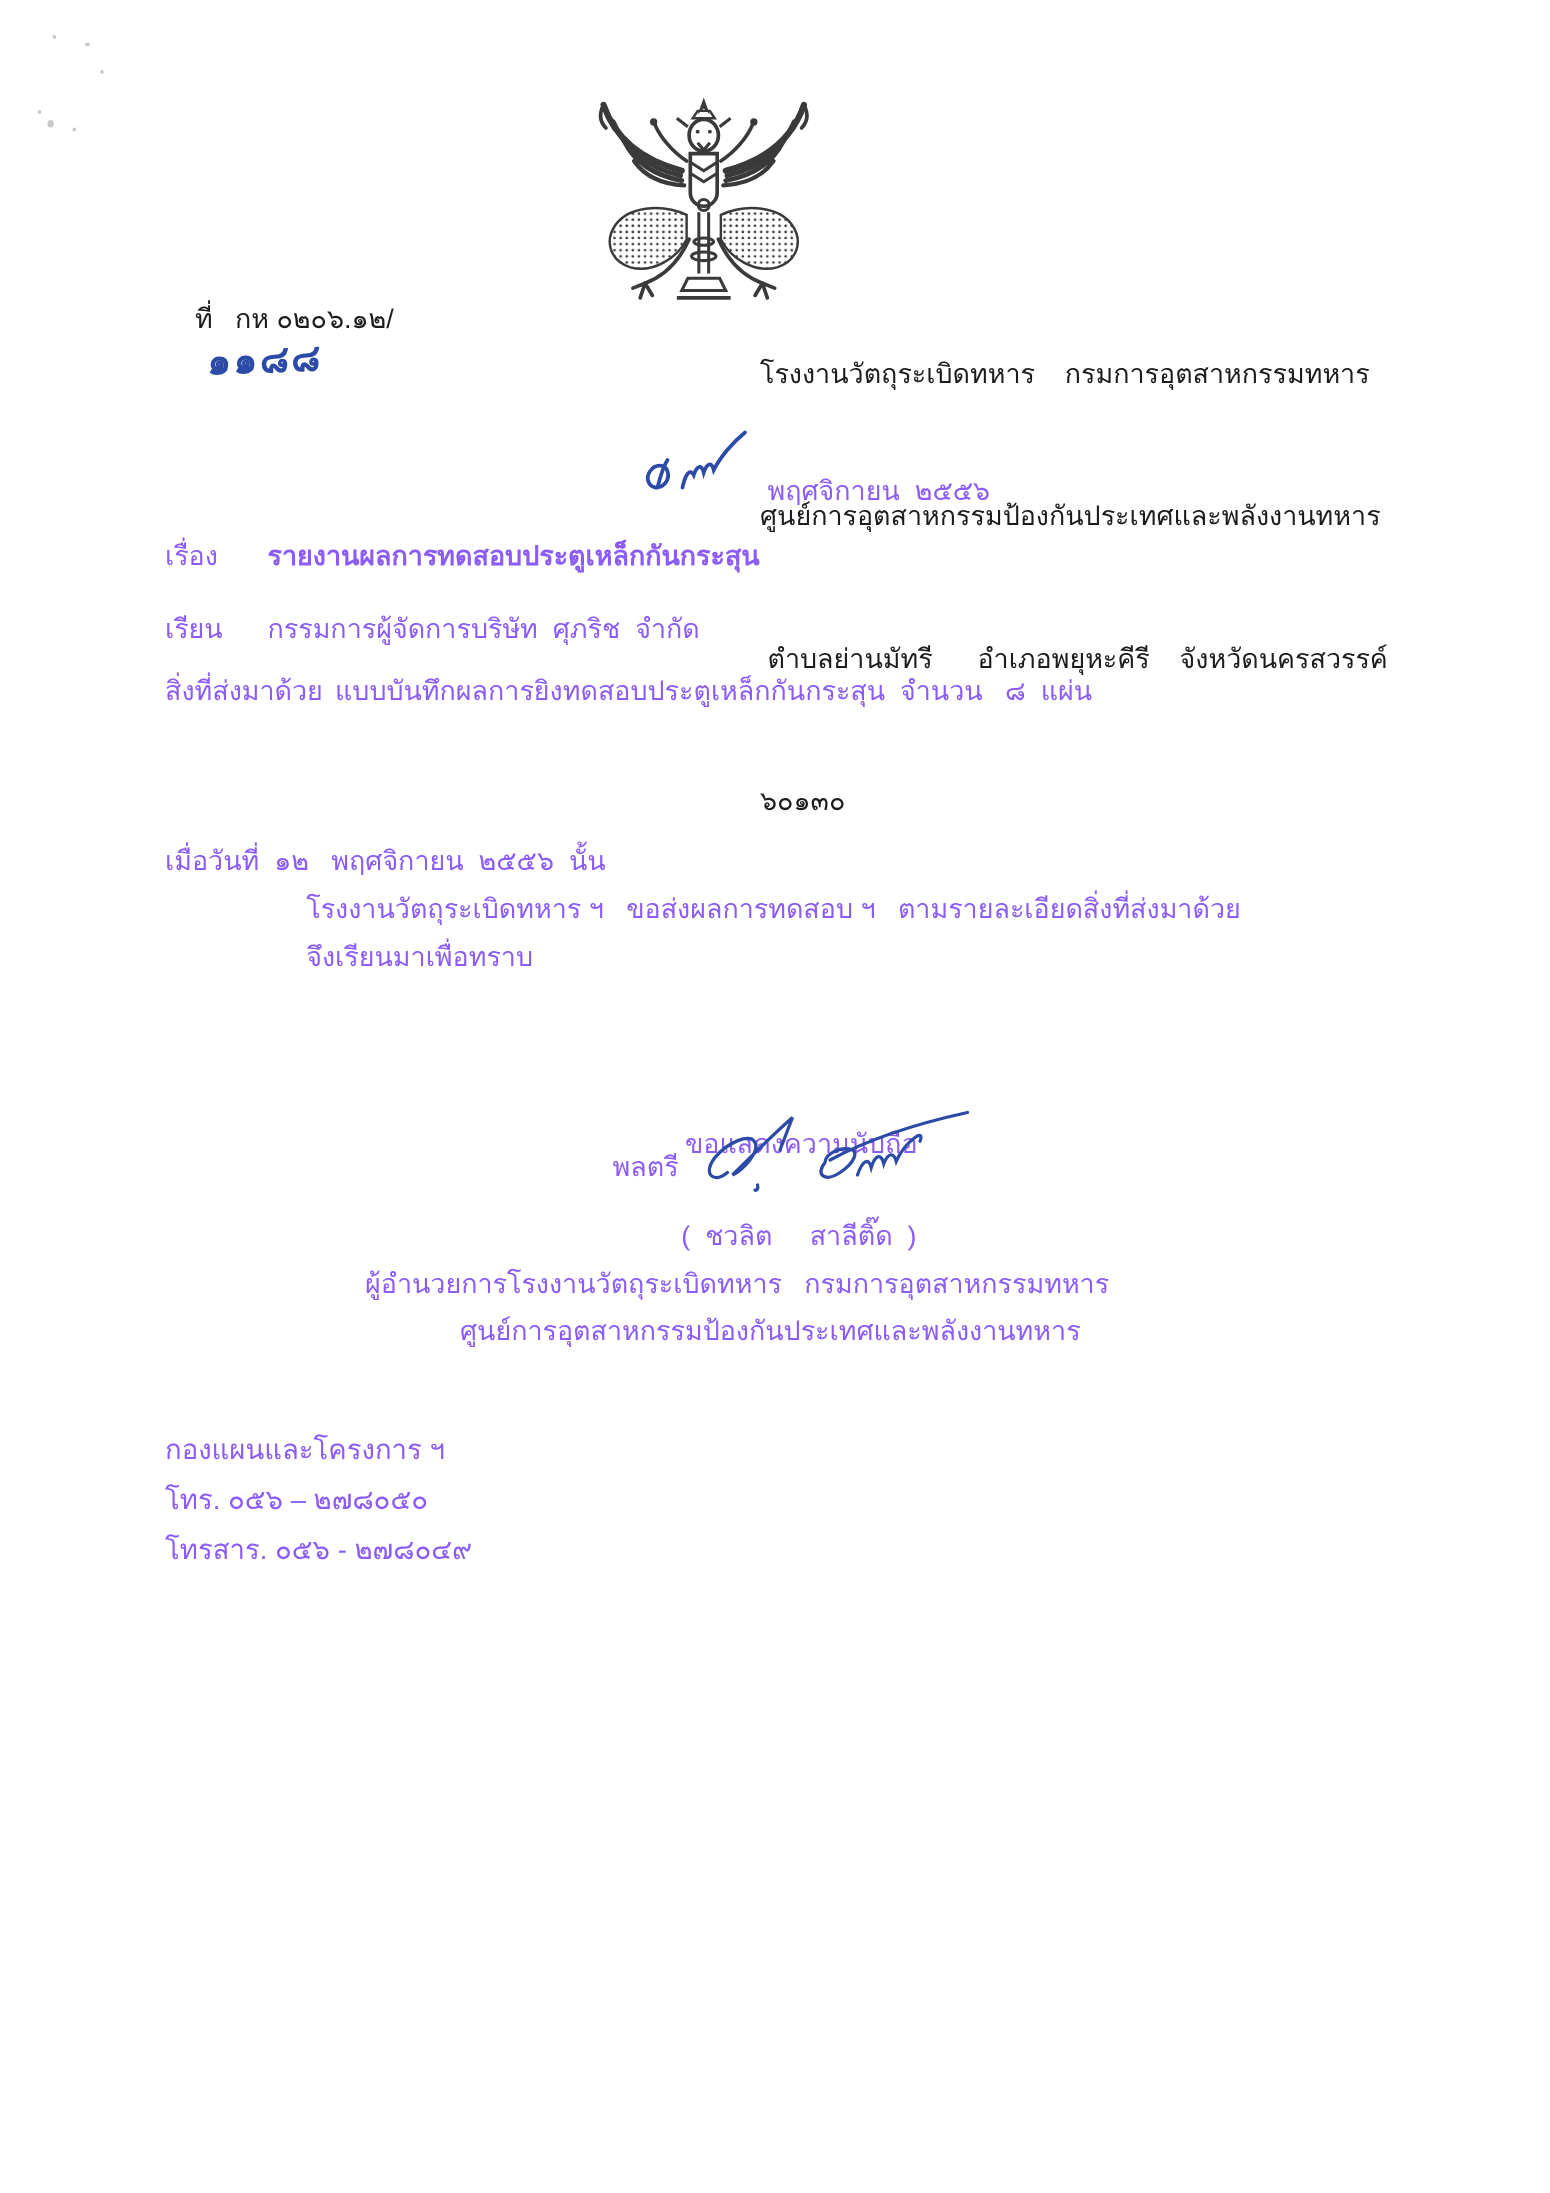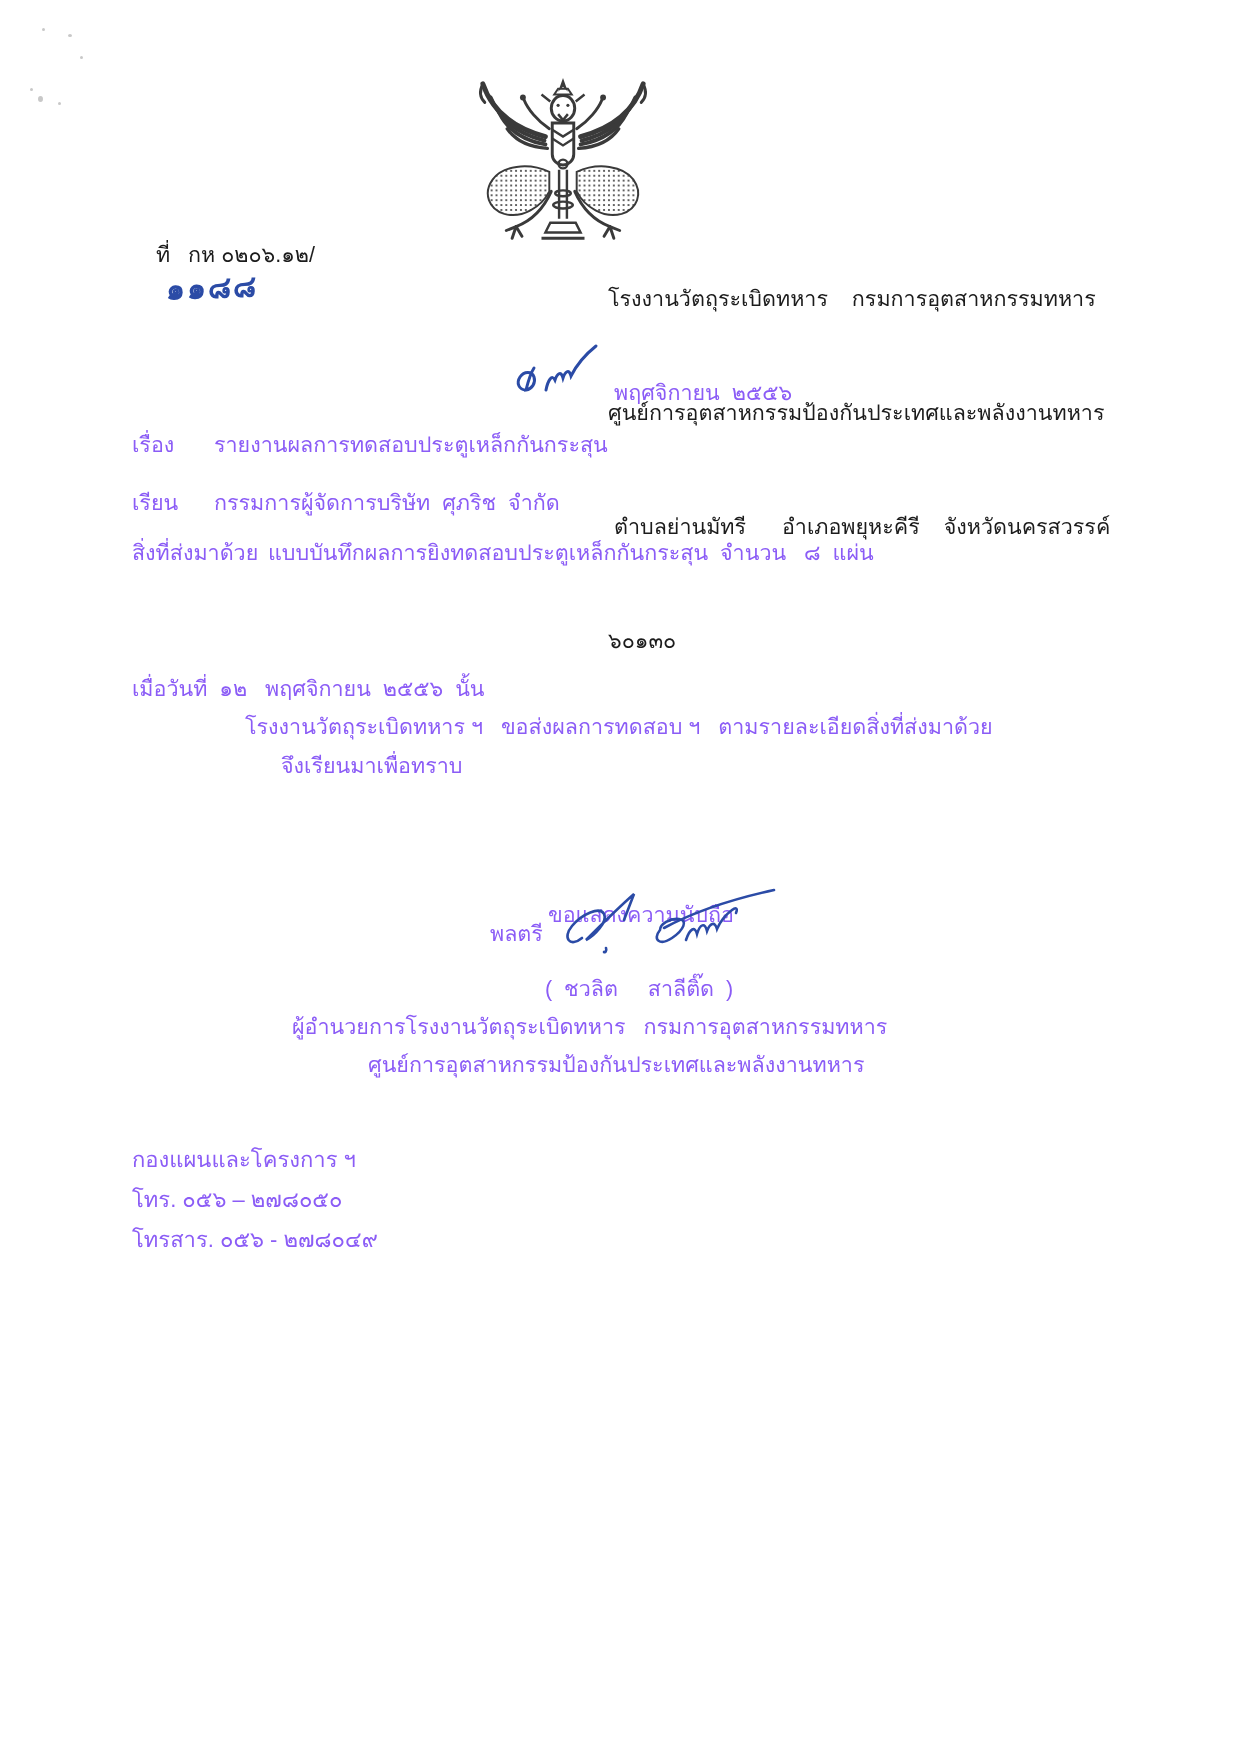--- a/index.html
+++ b/index.html
@@ -128,32 +128,32 @@
   <svg class="day-svg" style="left:512px;top:338px;width:90px;height:62px;" viewBox="0 0 90 62" aria-label="๑๗">
     <g stroke="#2b4ba6" stroke-width="3" fill="none" stroke-linecap="round">
       <path d="M14,52 C7,52 4,45 8,39 C12,33 20,33 22,39 C24,45 20,51 14,52 C16,44 18,36 22,30"></path>
       <path d="M34,52 C36,42 40,36 43,42 C45,36 49,32 51,40 C53,34 57,30 59,38 C64,28 74,16 84,8"></path>
     </g>
   </svg>
 
   <div class="line" style="left:614px;top:380px;">พฤศจิกายน  ๒๕๕๖</div>
 
   <div class="line" style="left:132px;top:432px;">เรื่อง</div>
-  <div class="line" style="left:214px;top:432px;">รายงานผลการทดสอบประตูเหล็กกันกระสุน</div>
+  <div class="line" style="left:214px;top:432px;font-weight:bold;">รายงานผลการทดสอบประตูเหล็กกันกระสุน</div>
 
   <div class="line" style="left:132px;top:490px;">เรียน</div>
   <div class="line" style="left:214px;top:490px;">กรรมการผู้จัดการบริษัท  ศุภริช  จำกัด</div>
 
   <div class="line" style="left:132px;top:540px;">สิ่งที่ส่งมาด้วย</div>
   <div class="line" style="left:268px;top:540px;">แบบบันทึกผลการยิงทดสอบประตูเหล็กกันกระสุน  จำนวน   ๘  แผ่น</div>
 
   <div class="line" style="left:132px;top:676px;">เมื่อวันที่  ๑๒   พฤศจิกายน  ๒๕๕๖  นั้น</div>
 
   <div class="line" style="left:245px;top:714px;">โรงงานวัตถุระเบิดทหาร ฯ   ขอส่งผลการทดสอบ ฯ   ตามรายละเอียดสิ่งที่ส่งมาด้วย</div>
-  <div class="line" style="left:245px;top:753px;margin-left:36px;">จึงเรียนมาเพื่อทราบ</div>
+  <div class="line" style="left:245px;top:753px;">จึงเรียนมาเพื่อทราบ</div>
 
   <div class="line" style="left:548px;top:866px;margin-top:36px;">ขอแสดงความนับถือ</div>
   <div class="line" style="left:490px;top:921px;">พลตรี</div>
 
   <svg class="sig-svg" style="left:560px;top:886px;width:220px;height:74px;" viewBox="0 0 220 74" aria-label="signature">
     <g stroke="#2b4ba6" stroke-width="2.6" fill="none" stroke-linecap="round">
       <path d="M22,52 C10,62 2,52 12,40 C22,28 40,20 44,28 C48,36 34,50 26,54 C40,40 58,22 74,8 L64,34"></path>
       <path d="M46,62 C47,65 45,67 44,66"></path>
       <path d="M100,44 C92,54 100,60 112,52 C124,44 128,34 119,33 C110,32 100,38 100,44"></path>
       <path d="M104,42 C130,28 168,14 214,4"></path>

